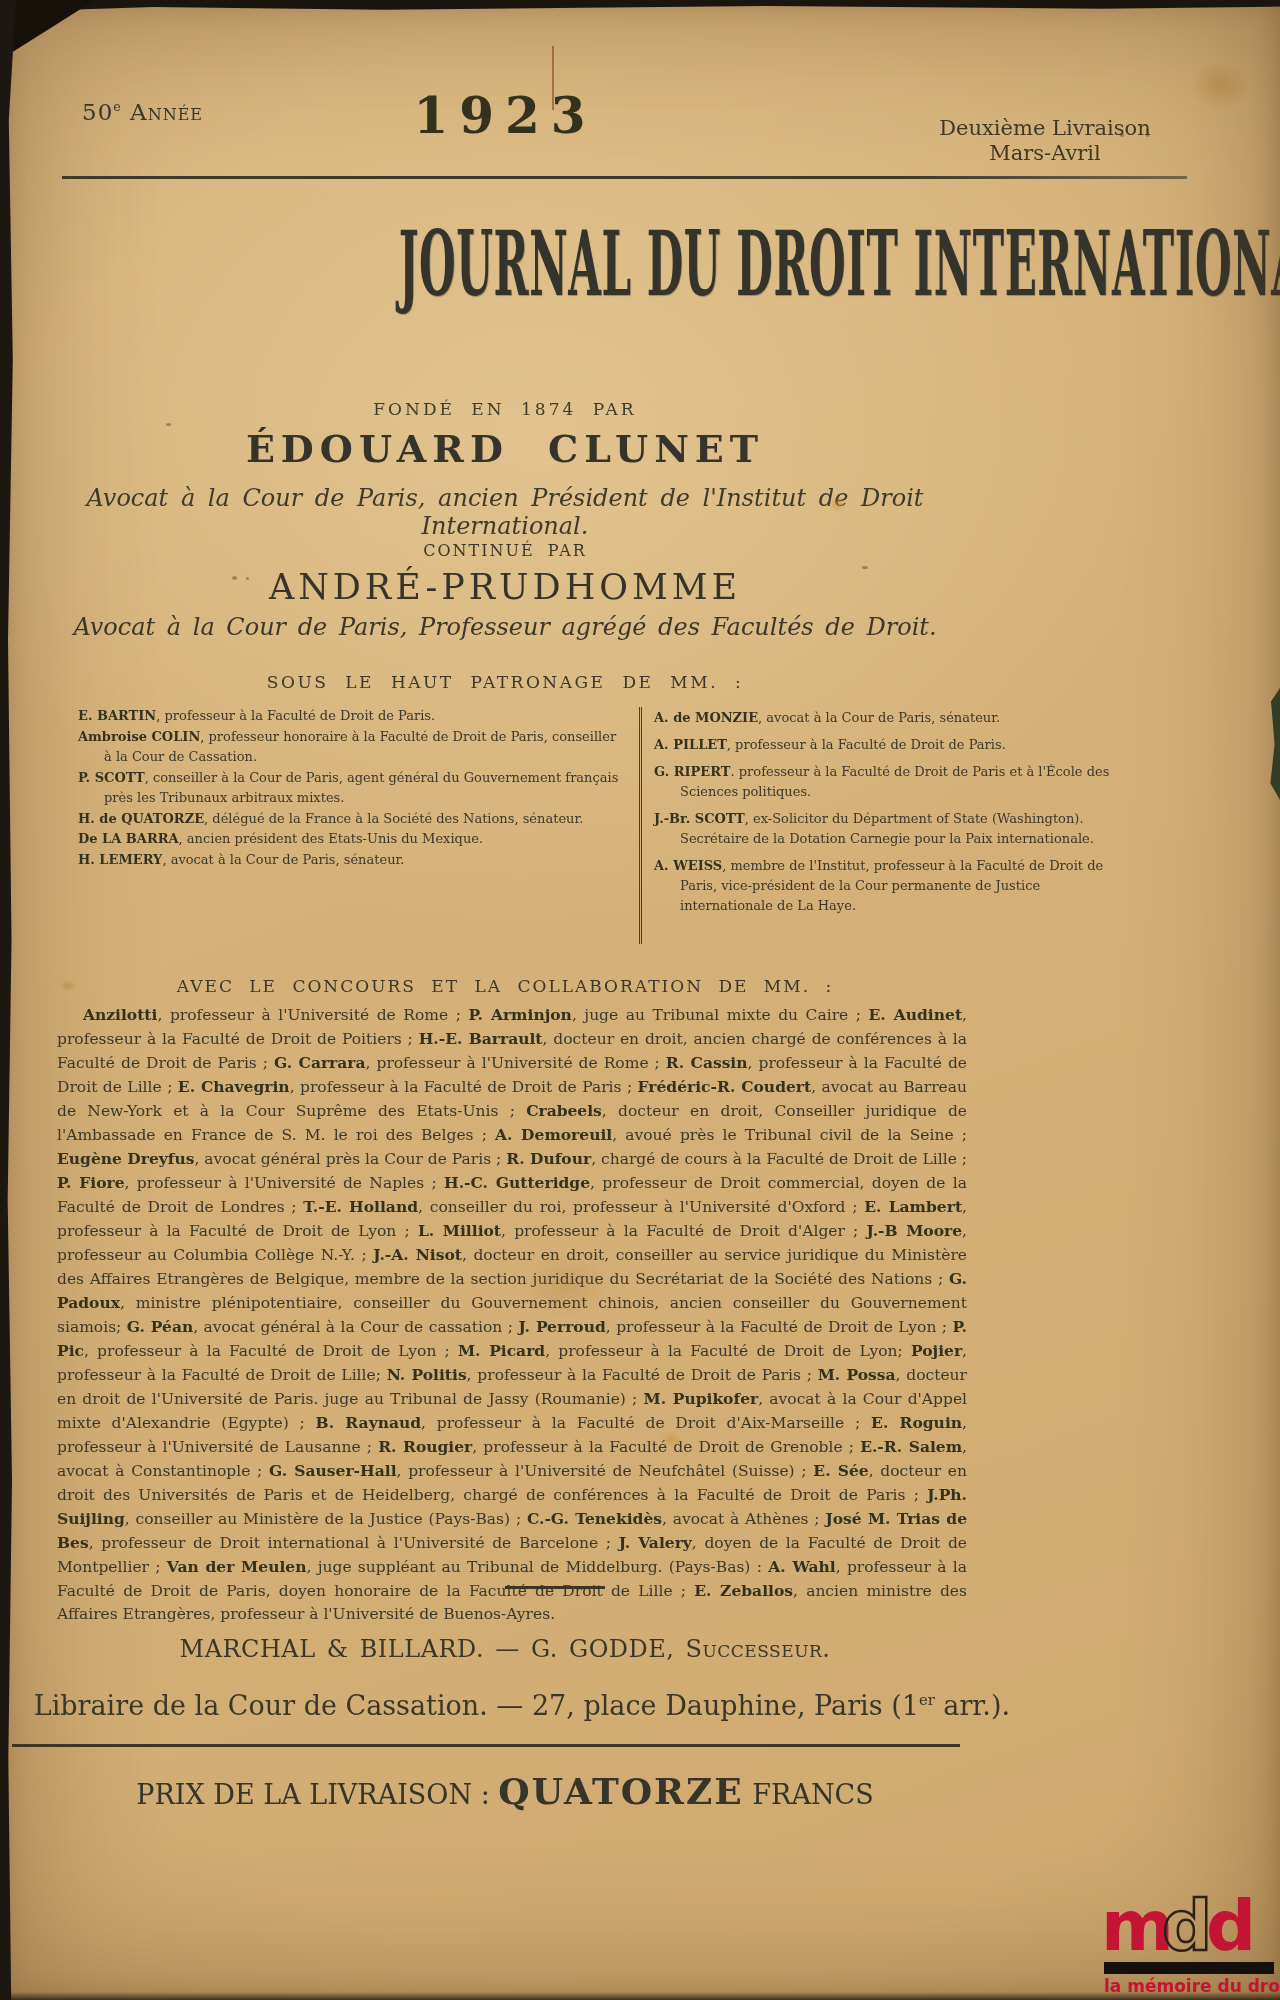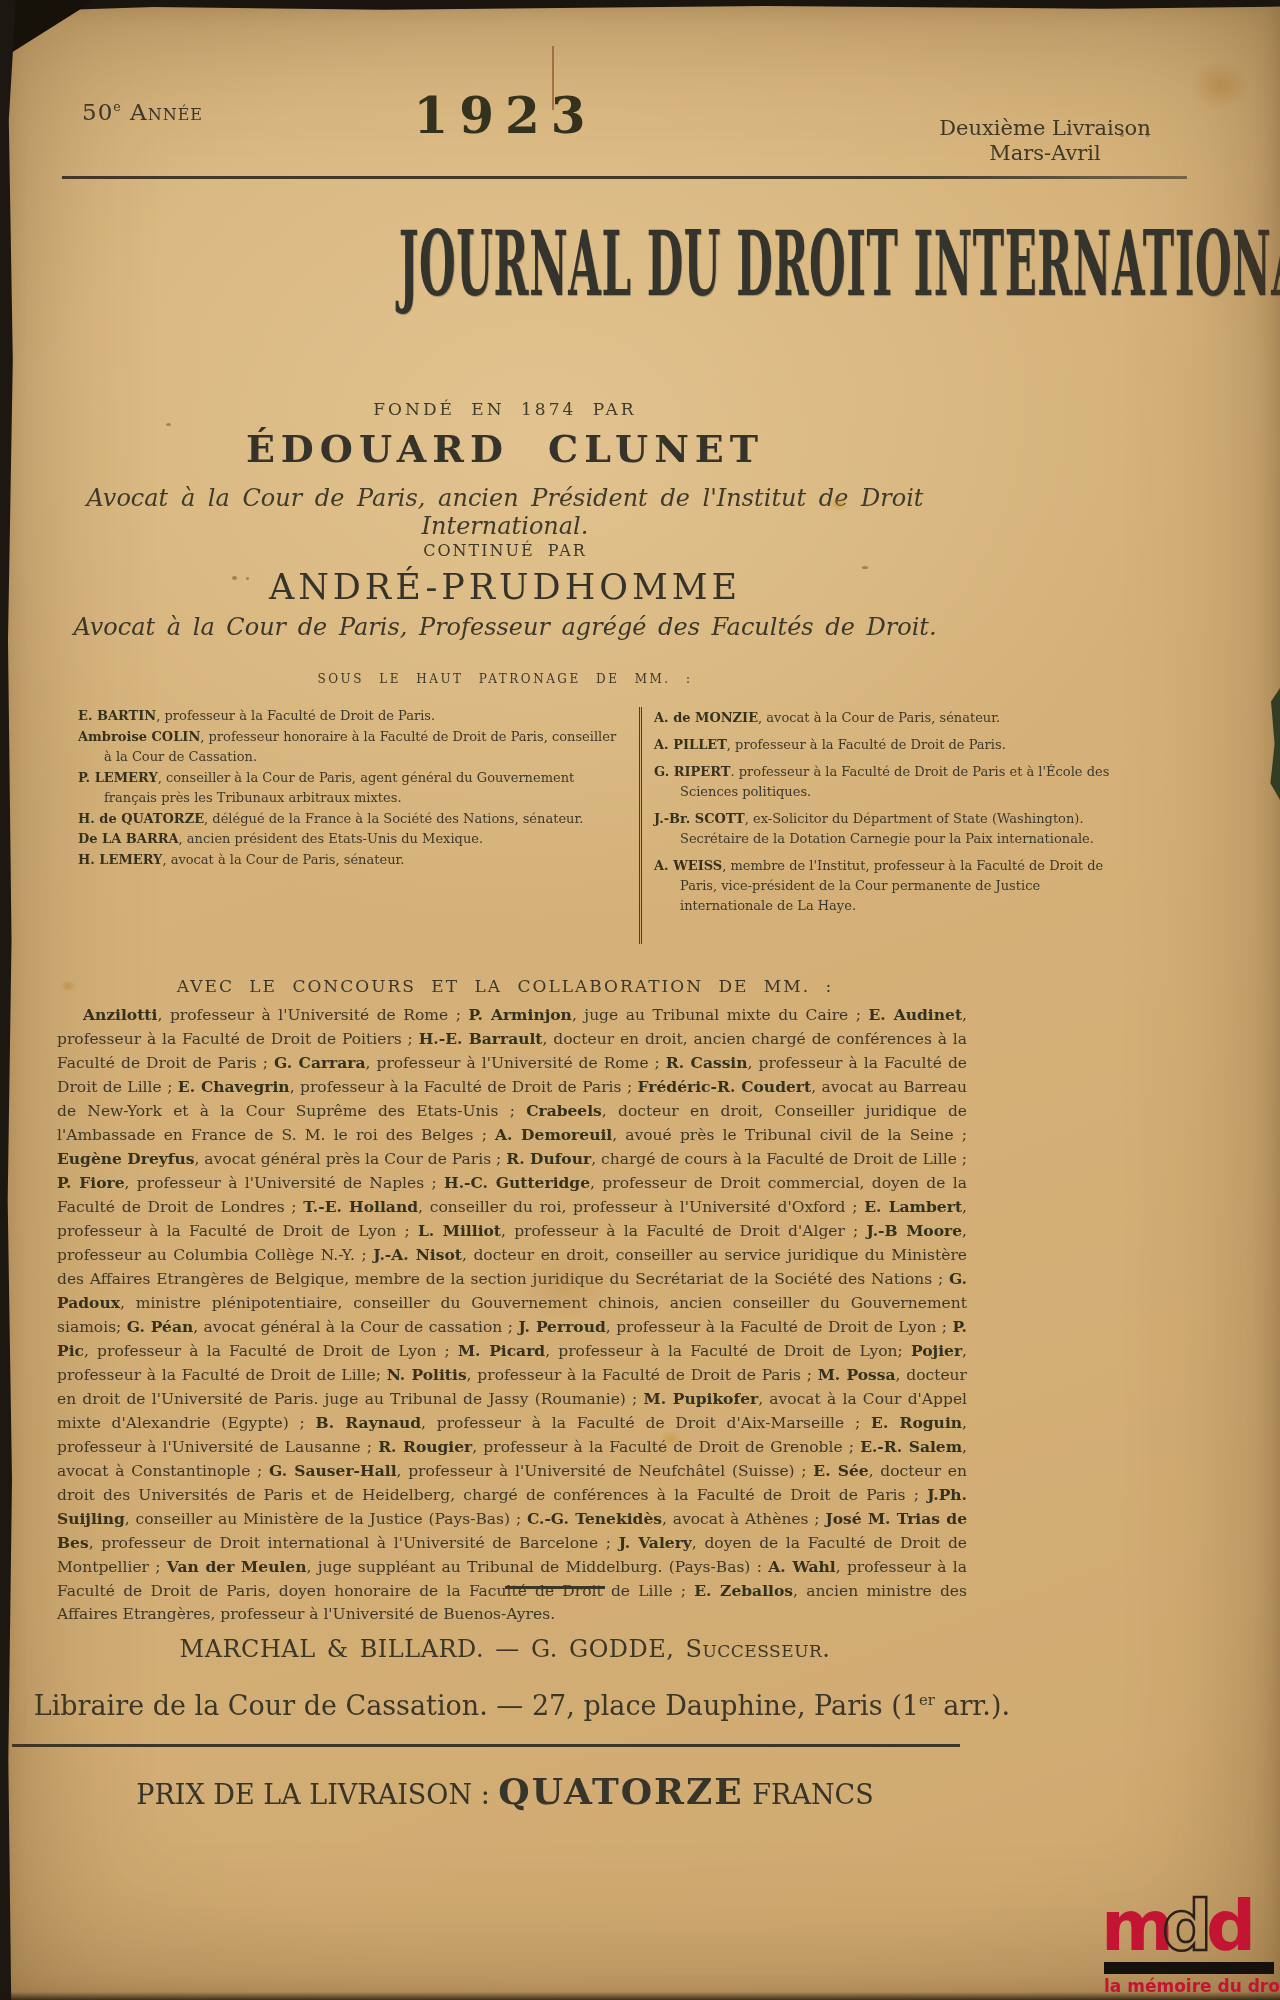--- a/index.html
+++ b/index.html
@@ -27,21 +27,21 @@
   .title-wrap{top:212px;height:100px;}
   .title-inner{display:inline-block;white-space:nowrap;font-size:78px;font-weight:bold;color:#35342c;
     letter-spacing:1px;transform:scale(.54,1.14);transform-origin:50% 0;
     text-shadow:1px 1px 1px rgba(48,46,36,.35);}
   .fonde{top:399px;font-size:17px;letter-spacing:3px;word-spacing:8px;color:#403c2a;}
   .clunet{top:426px;font-size:38px;font-weight:bold;letter-spacing:6px;word-spacing:20px;color:#35332a;}
   .founder-sub{top:484px;font-size:24px;font-style:italic;word-spacing:5px;color:#3e3b2c;}
   .continue{top:541px;font-size:16px;letter-spacing:2px;word-spacing:6px;}
   .prudhomme{top:567px;font-size:35px;font-weight:normal;letter-spacing:4px;color:#35332a;}
   .editor-sub{top:613px;font-size:24px;font-style:italic;word-spacing:4px;}
-  .patron-head{top:672px;font-size:12px;letter-spacing:2.5px;word-spacing:9px;}
+  .patron-head{top:672px;font-size:17px;letter-spacing:2.5px;word-spacing:9px;}
   
   .col{font-size:13px;line-height:20.5px;}
   .col-left{left:78px;top:706px;width:545px;}
   .col-right{left:654px;top:708px;width:468px;}
   .pat-item{padding-left:26px;text-indent:-26px;}
   .col-right .pat-item{margin-bottom:7px;line-height:20px;}
   .divider{left:639px;top:707px;height:237px;width:0;border-left:3px double #45402f;}
   
   .collab-head{top:976px;font-size:17px;letter-spacing:2px;word-spacing:8px;}
   .collab{left:57px;top:1003px;width:910px;font-size:15.5px;line-height:23px;
@@ -105,21 +105,21 @@
   <div class="abs ctr clunet">ÉDOUARD CLUNET</div>
   <div class="abs ctr founder-sub">Avocat à la Cour de Paris, ancien Président de l'Institut de Droit International.</div>
   <div class="abs ctr continue">CONTINUÉ PAR</div>
   <div class="abs ctr prudhomme">ANDRÉ-PRUDHOMME</div>
   <div class="abs ctr editor-sub">Avocat à la Cour de Paris, Professeur agrégé des Facultés de Droit.</div>
 
   <div class="abs ctr patron-head">SOUS LE HAUT PATRONAGE DE MM. :</div>
   <div class="abs col col-left">
       <div class="pat-item"><b>E. BARTIN</b>, professeur à la Faculté de Droit de Paris.</div>
       <div class="pat-item"><b>Ambroise COLIN</b>, professeur honoraire à la Faculté de Droit de Paris, conseiller à la Cour de Cassation.</div>
-      <div class="pat-item"><b>P. LEMERY</b>, conseiller à la Cour de Paris, agent général du Gouvernement français près les Tribunaux arbitraux mixtes.</div>
+      <div class="pat-item"><b>P. SCOTT</b>, conseiller à la Cour de Paris, agent général du Gouvernement français près les Tribunaux arbitraux mixtes.</div>
       <div class="pat-item"><b>H. de QUATORZE</b>, délégué de la France à la Société des Nations, sénateur.</div>
       <div class="pat-item"><b>De LA BARRA</b>, ancien président des Etats-Unis du Mexique.</div>
       <div class="pat-item"><b>H. LEMERY</b>, avocat à la Cour de Paris, sénateur.</div>
     </div>
   <div class="abs divider"></div>
   <div class="abs col col-right">
       <div class="pat-item"><b>A. de MONZIE</b>, avocat à la Cour de Paris, sénateur.</div>
       <div class="pat-item"><b>A. PILLET</b>, professeur à la Faculté de Droit de Paris.</div>
       <div class="pat-item"><b>G. RIPERT</b>. professeur à la Faculté de Droit de Paris et à l'École des Sciences politiques.</div>
       <div class="pat-item"><b>J.-Br. SCOTT</b>, ex-Solicitor du Départment of State (Washington). Secrétaire de la Dotation Carnegie pour la Paix internationale.</div>

